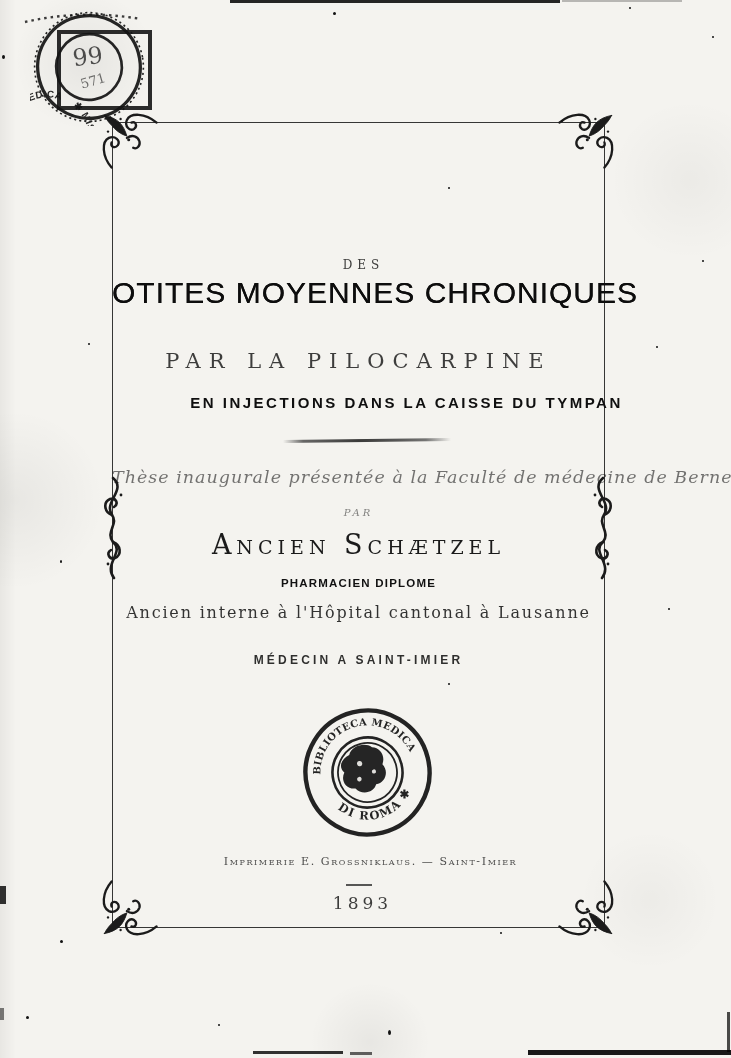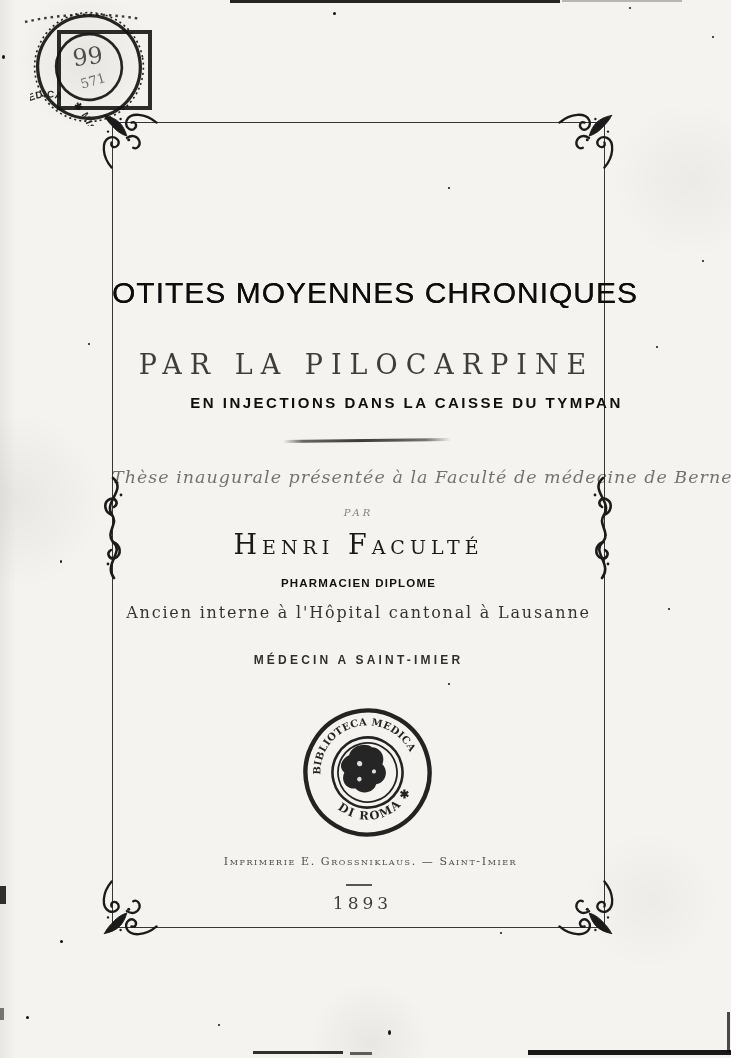--- a/index.html
+++ b/index.html
@@ -15,21 +15,21 @@
       radial-gradient(circle at 650px 900px, rgba(0,0,0,0.03), transparent 70px),
       linear-gradient(90deg, rgba(0,0,0,0.05), transparent 16px),
       linear-gradient(#f4f3ef,#f4f3ef);
   }
   .abs{position:absolute;}
   .center-line{position:absolute;left:112px;width:493px;text-align:center;white-space:nowrap;}
   
   .t-title{top:192px;font-size:35px;letter-spacing:13px;padding-left:13px;color:#121212;}
   .t-des{top:258px;font-size:12px;letter-spacing:5px;padding-left:5px;color:rgba(10,10,10,.8);}
   .t-otites{top:276px;font-family:"Liberation Sans",sans-serif;font-size:30px;letter-spacing:1px;color:#0d0d0d;text-shadow:0 0 .6px #0d0d0d;}
-  .t-piloc{top:349px;font-size:27px;letter-spacing:8px;padding-left:8px;color:rgba(15,15,15,.8);}
+  .t-piloc{top:349px;font-size:21px;letter-spacing:8px;color:rgba(15,15,15,.8);}
   .t-tympan{top:394px;font-family:"Liberation Sans",sans-serif;font-weight:bold;font-size:15px;letter-spacing:2.5px;color:#0f0f0f;padding-left:48px;}
   .t-these{top:467px;font-style:italic;font-size:17.5px;letter-spacing:1px;color:rgba(25,25,25,.6);}
   .t-par{top:507px;font-size:10px;letter-spacing:3px;color:rgba(25,25,25,.55);font-style:italic;}
   .t-author{top:529px;font-size:27px;font-variant:small-caps;letter-spacing:5px;color:#1a1a1a;}
   .t-qual1{top:577px;font-family:"Liberation Sans",sans-serif;font-weight:bold;font-size:11.5px;letter-spacing:1.2px;color:#111;}
   .t-qual2{top:603px;font-size:16px;letter-spacing:1.8px;color:rgba(15,15,15,.85);}
   .t-qual3{top:637px;font-family:"Liberation Sans",sans-serif;font-weight:bold;font-size:12px;letter-spacing:3.2px;color:rgba(10,10,10,.85);margin-top:16px;}
   .t-imprint{top:855px;font-variant:small-caps;font-size:11px;letter-spacing:1.6px;color:rgba(20,20,20,.78);margin-left:12px;}
   .t-year{top:893px;font-size:17px;letter-spacing:4px;padding-left:4px;color:rgba(20,20,20,.82);}
   
@@ -114,29 +114,30 @@
       <circle cx="57.5" cy="57.5" r="32" fill="none" stroke="#141414" stroke-width="2.6"></circle>
       <path id="ringPathA" d="M34,91.1 A41,41 0 1 1 33.9,91.0" fill="none"></path>
       <text font-family="Liberation Sans, sans-serif" font-size="9.6" font-weight="bold" fill="#141414" letter-spacing="0.4">
         <textPath href="#ringPathA" startOffset="2">✱ MISCELLANEA DELLA R. BIBLIOTECA MEDICA</textPath>
       </text>
       <text x="57.5" y="55" text-anchor="middle" font-size="23" fill="#141414" opacity=".8" font-family="DejaVu Serif, serif" transform="rotate(3 57.5 57.5)">99</text>
       <text x="57.5" y="76" text-anchor="middle" font-size="13" fill="#141414" opacity=".65" font-family="DejaVu Serif, serif" transform="rotate(-6 57.5 57.5)">571</text>
     </g>
   </svg>
 
+  <div class="center-line t-des">DES</div>
   <div class="center-line t-otites">OTITES MOYENNES CHRONIQUES</div>
   <div class="center-line t-piloc">PAR LA PILOCARPINE</div>
   <div class="center-line t-tympan">EN INJECTIONS DANS LA CAISSE DU TYMPAN</div>
 
   <div class="abs divider"></div>
 
   <div class="center-line t-these">Thèse inaugurale présentée à la Faculté de médecine de Berne</div>
   <div class="center-line t-par">PAR</div>
-  <div class="center-line t-author">Henri Faculté</div>
+  <div class="center-line t-author">Ancien Schætzel</div>
   <div class="center-line t-qual1">PHARMACIEN DIPLOME</div>
   <div class="center-line t-qual2">Ancien interne à l'Hôpital cantonal à Lausanne</div>
   <div class="center-line t-qual3">MÉDECIN A SAINT-IMIER</div>
 
   <svg class="abs stamp-center" viewBox="0 0 145 145">
     <g transform="rotate(-14 72.5 72.5)" opacity=".93">
       <circle cx="72.5" cy="72.5" r="62" fill="none" stroke="#141414" stroke-width="4.4"></circle>
       <circle cx="72.5" cy="72.5" r="35" fill="none" stroke="#141414" stroke-width="2.6"></circle>
       <circle cx="72.5" cy="72.5" r="29.5" fill="none" stroke="#141414" stroke-width="1.8"></circle>
       <path d="M59,51 C63,43 77,42 83,49 C91,51 94,61 89,68 C94,77 87,87 78,86 C74,94 61,93 57,85 C48,84 44,74 50,67 C45,59 51,53 59,51 Z" fill="#161616"></path>

